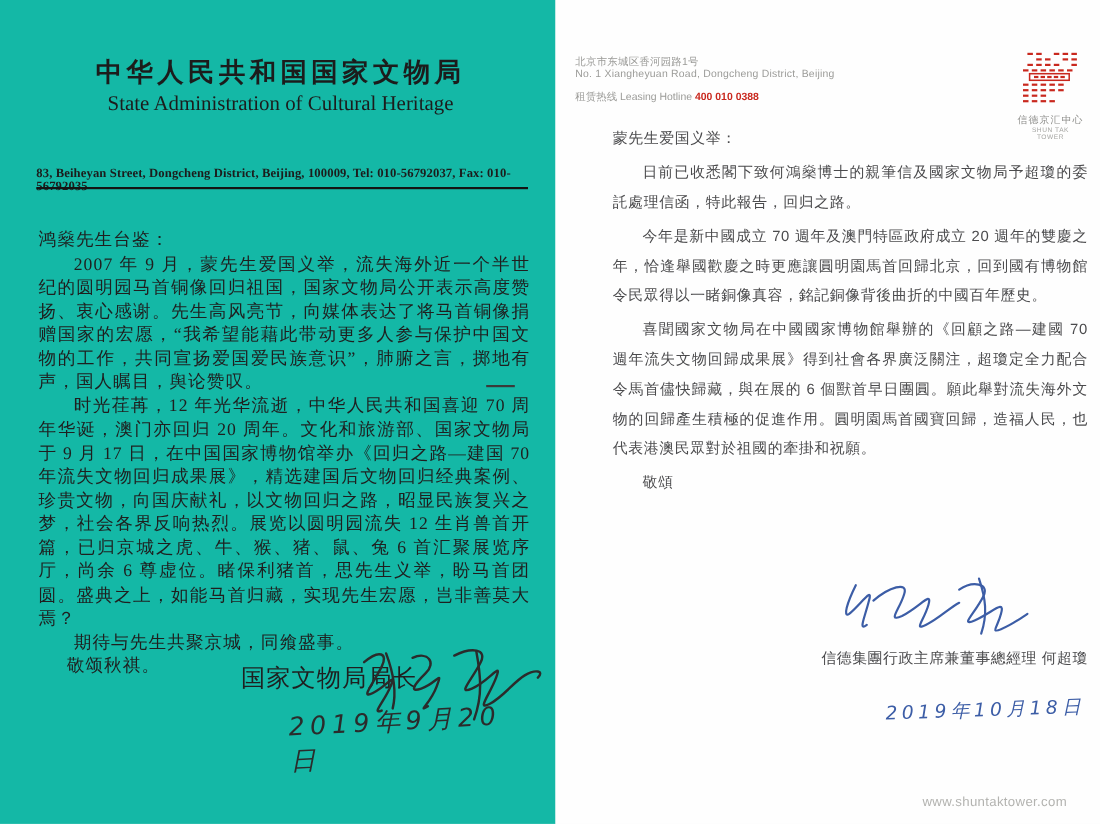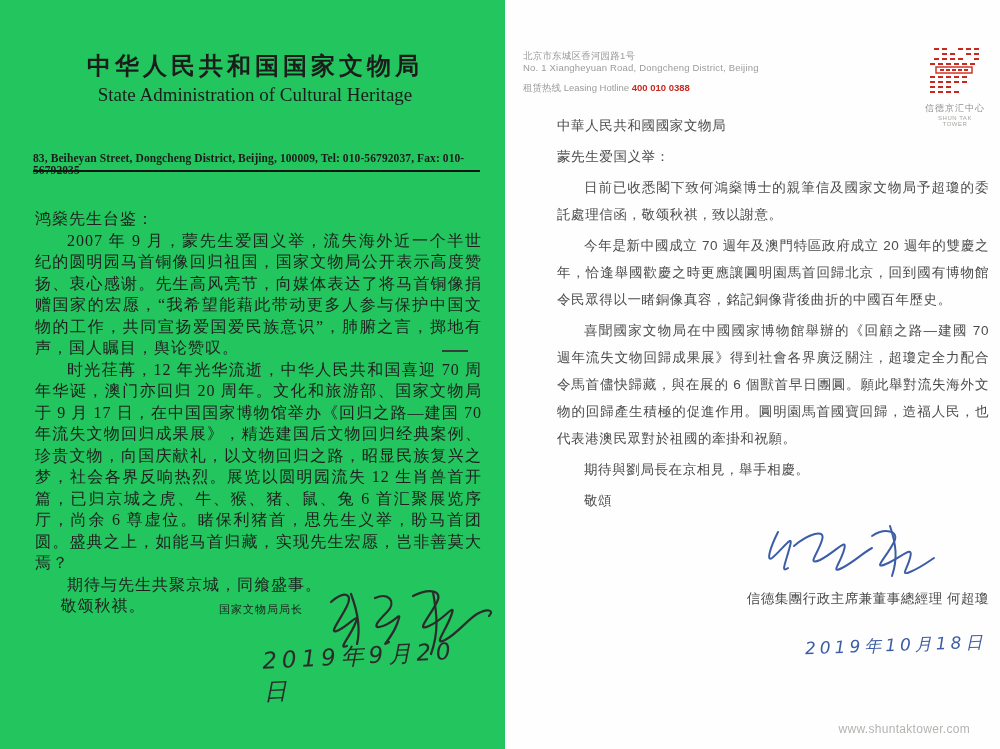--- a/index.html
+++ b/index.html
@@ -6,21 +6,21 @@
   html, body { background: #e9e8e6; }
   #scan {
     position: relative;
     width: 1000px; height: 749px;
     background: #fcfcfb;
     overflow: hidden;
     box-shadow: inset 0 0 40px rgba(0,0,0,0.06);
     font-family: "Liberation Serif", "DejaVu Serif", serif;
   }
   .page { position: absolute; top: 0; height: 749px; }
-  #page-left  { left: 0;   width: 505px; background: #22c55e; padding-left: 26px; }
+  #page-left  { left: 0;   width: 505px; background: #14b8a6; padding-left: 26px; }
   #page-right { left: 505px; width: 495px; background: #fefefe; font-family: "Liberation Sans", "DejaVu Sans", sans-serif; }
 
   
   .l-head { position: absolute; left: 30px; width: 450px; text-align: center; color: #1c1c1c; }
   #l-org-cn { top: 50px; font-size: 24px; font-weight: bold; letter-spacing: 4px; font-family: "Liberation Serif", serif; }
   #l-org-en1 { top: 84px; font-size: 19px; }
   #l-org-en2 { top: 107px; font-size: 19px; }
   #l-address {
     position: absolute; left: 33px; top: 152px; width: 447px;
     font-size: 11.5px; font-weight: bold; color: #1c1c1c; letter-spacing: 0.1px;
@@ -30,21 +30,21 @@
   #l-body {
     position: absolute; left: 35px; top: 184px; width: 447px;
     font-size: 16px; line-height: 21.5px; letter-spacing: 1px;
     color: #1f1f1f; text-align: justify;
   }
   #l-body p { text-indent: 2em; }
   #l-body .no-indent { text-indent: 0; margin-top: 24px; }
   #l-body .closing2 { text-indent: 1.6em; }
 
   #l-signblock { position: absolute; left: 35px; top: 592px; width: 447px; height: 120px; color: #1f1f1f; }
-  #l-signer-title { position: absolute; left: 184px; top: 10px; font-size: 11px; letter-spacing: 1px; }
+  #l-signer-title { position: absolute; left: 184px; top: 10px; font-size: 22px; letter-spacing: 1px; }
   #l-signature { position: absolute; left: 282px; top: -12px; }
   #l-date {
     position: absolute; left: 228px; top: 48px;
     font-family: "DejaVu Sans", sans-serif; font-style: italic;
     font-size: 23px; letter-spacing: 5px; color: #2b2b2b;
     transform: rotate(-3deg);
   }
   #l-artifact { position: absolute; left: 442px; top: 350px; width: 26px; height: 2px; background: #3a3a3a; }
 
   
@@ -176,26 +176,24 @@
               <rect x="18" y="45" width="5" height="2"></rect>
               <rect x="26" y="45" width="5" height="2"></rect>
           </g>
         </g>
       </svg>
       <div id="r-logo-cn">信德京汇中心</div>
       <div id="r-logo-en">SHUN TAK TOWER</div>
     </div>
 
     <div id="r-body">
-      <p class="no-indent" id="r-recipient">中華人民共和國國家文物局</p>
       <p class="no-indent" id="r-salutation">蒙先生爱国义举：</p>
-      <p>日前已收悉閣下致何鴻燊博士的親筆信及國家文物局予超瓊的委託處理信函，敬颂秋祺，致以謝意。</p>
+      <p>日前已收悉閣下致何鴻燊博士的親筆信及國家文物局予超瓊的委託處理信函，特此報告，回归之路。</p>
       <p>今年是新中國成立 70 週年及澳門特區政府成立 20 週年的雙慶之年，恰逢舉國歡慶之時更應讓圓明園馬首回歸北京，回到國有博物館令民眾得以一睹銅像真容，銘記銅像背後曲折的中國百年歷史。</p>
       <p>喜聞國家文物局在中國國家博物館舉辦的《回顧之路—建國 70 週年流失文物回歸成果展》得到社會各界廣泛關注，超瓊定全力配合令馬首儘快歸藏，與在展的 6 個獸首早日團圓。願此舉對流失海外文物的回歸產生積極的促進作用。圓明園馬首國寶回歸，造福人民，也代表港澳民眾對於祖國的牽掛和祝願。</p>
-      <p>期待與劉局長在京相見，舉手相慶。</p>
       <p>敬頌</p>
     </div>
 
     <span id="r-signature">
       <svg width="180" height="62" viewBox="0 0 180 62">
         <g fill="none" stroke="#3c5da6" stroke-width="2" stroke-linecap="round">
           <path d="M18,14 C10,30 6,44 12,40 C22,32 34,14 30,28 C26,44 20,56 28,50"></path>
           <path d="M34,28 C48,16 66,10 62,22 C58,36 46,48 60,42 C76,34 88,18 84,32 C80,46 70,56 82,50 C94,44 104,34 112,30"></path>
           <path d="M112,18 C124,10 140,12 134,24 C126,40 112,52 126,46 C142,39 154,26 150,40 C147,52 140,58 150,54 C160,50 168,44 174,40"></path>
           <path d="M130,8 C136,26 138,40 132,58"></path>

